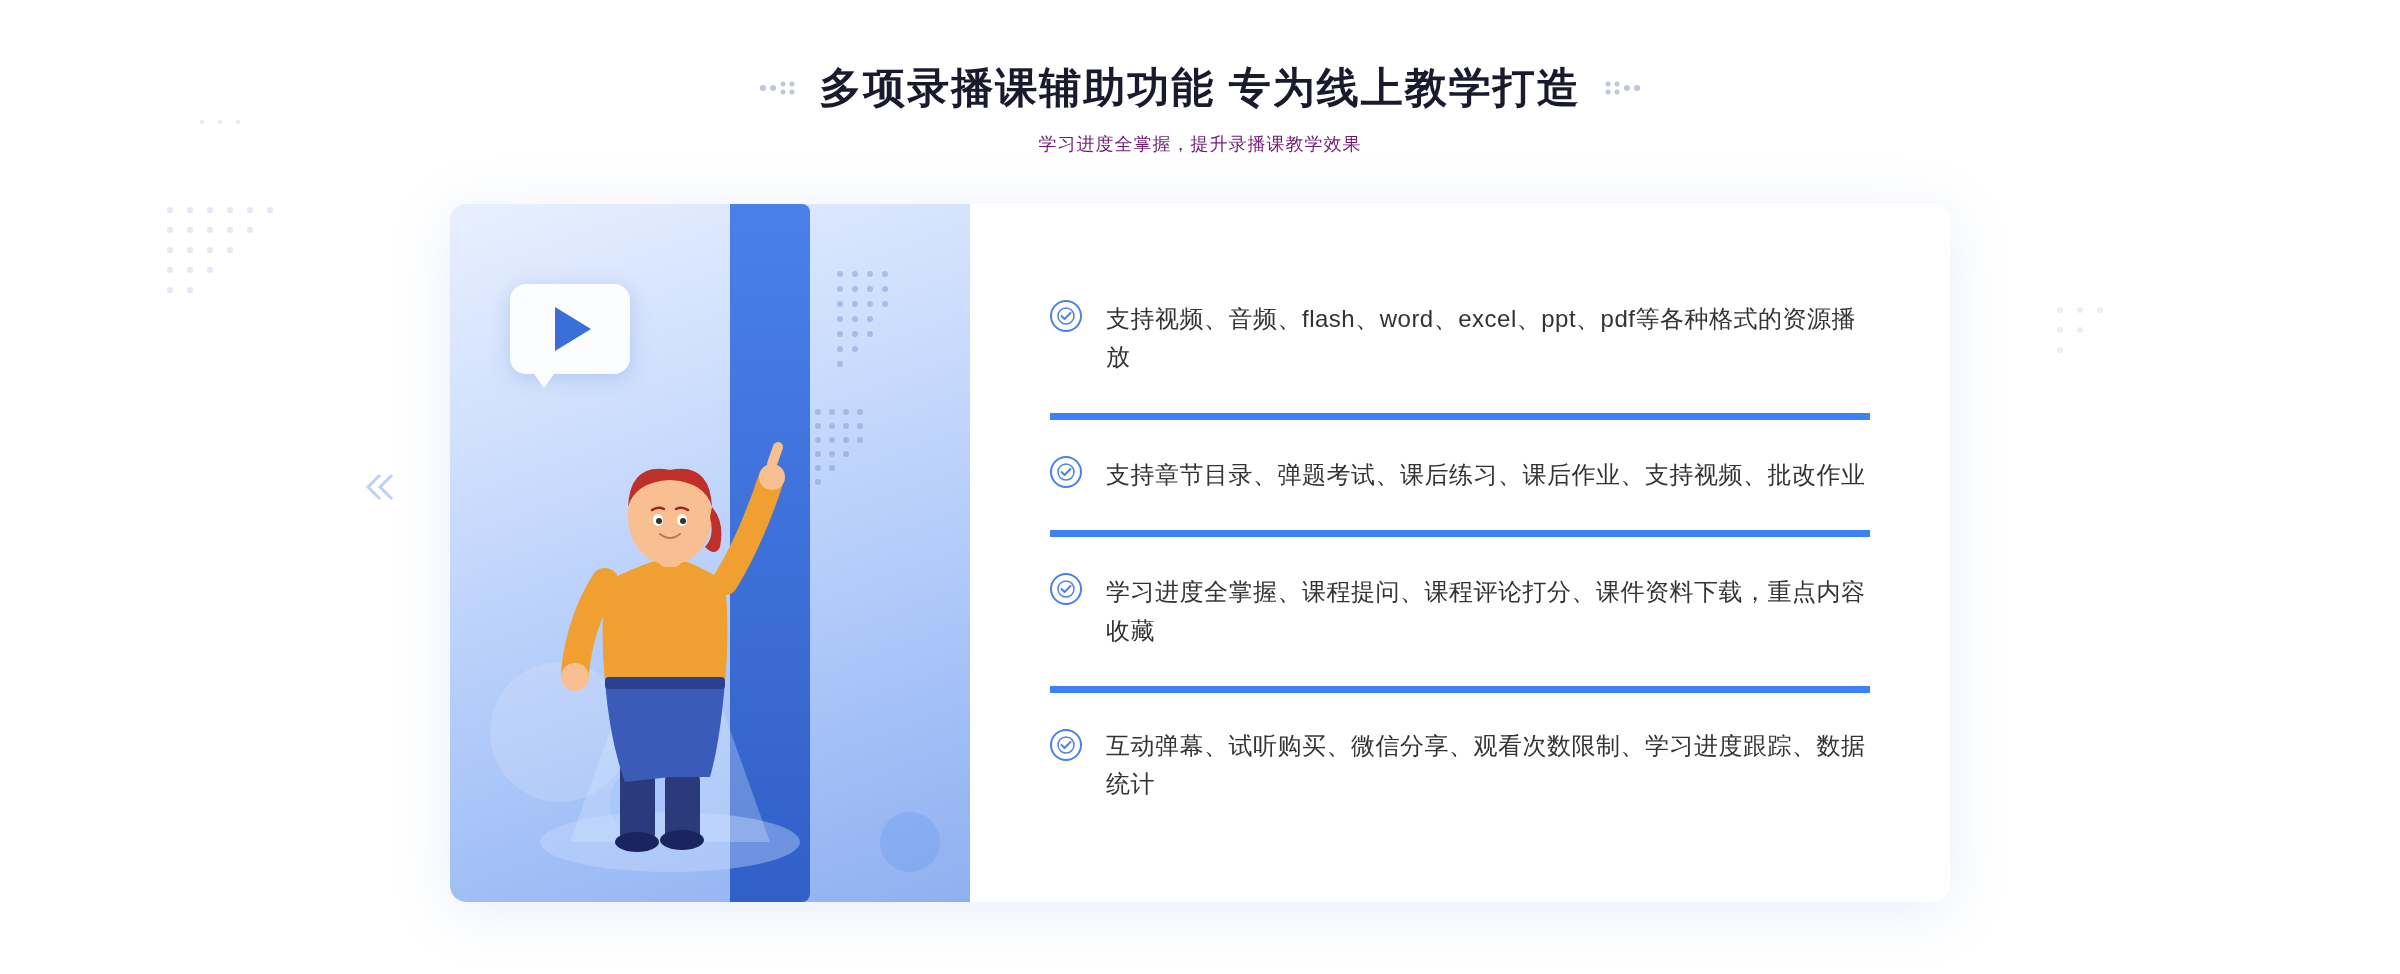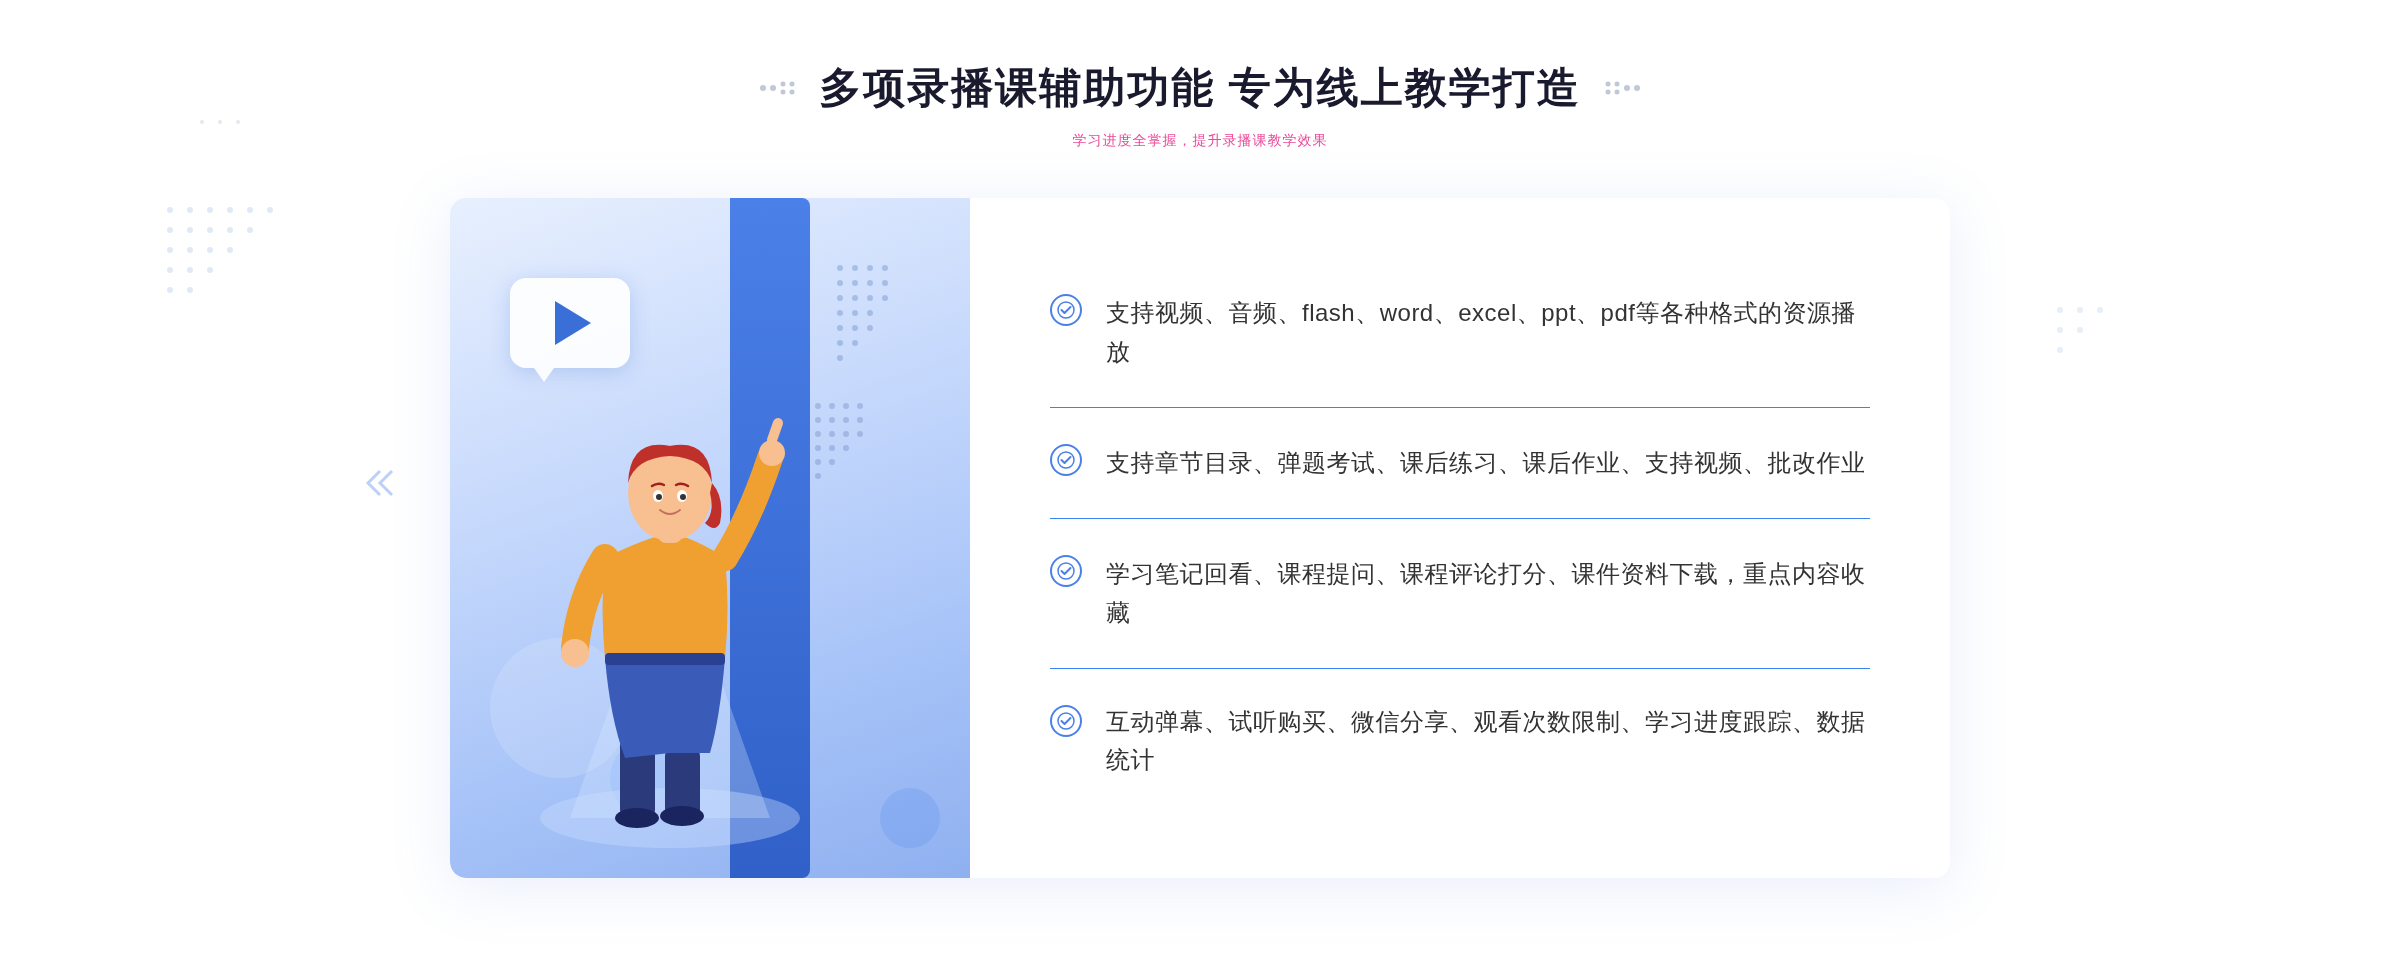--- a/index.html
+++ b/index.html
@@ -56,22 +56,22 @@
     }
 
     .main-title {
       font-size: 42px;
       font-weight: 700;
       color: #1a1a2e;
       letter-spacing: 2px;
     }
 
     .subtitle {
-      font-size: 14px;
-      color: #ec4899;
+      font-size: 18px;
+      color: #701a75;
       letter-spacing: 1px;
       text-align: center;
     }
 
     
     .content-card {
       display: flex;
       width: 1500px;
       min-height: 680px;
       background: #fff;
@@ -188,21 +188,21 @@
       display: flex;
       flex-direction: column;
       justify-content: center;
       gap: 0;
     }
 
     .feature-item {
       display: flex;
       align-items: flex-start;
       padding: 36px 0;
-      border-bottom: 1px solid #3b82f6;
+      border-bottom: 7px solid #3b82f6;
       gap: 24px;
     }
 
     .feature-item:last-child {
       border-bottom: none;
       font-family: Liberation Mono, monospace;
     }
 
     .check-circle {
       width: 32px;
@@ -469,21 +469,21 @@
         <span class="feature-text">支持章节目录、弹题考试、课后练习、课后作业、支持视频、批改作业</span>
       </div>
 
       <div class="feature-item">
         <div class="check-circle">
           <svg width="18" height="18" viewBox="0 0 18 18">
             <circle cx="9" cy="9" r="8" stroke="#4a80e8" stroke-width="1.5" fill="none"></circle>
             <polyline points="4.5,9 7.5,12 13.5,6" stroke="#4a80e8" stroke-width="2" stroke-linecap="round" stroke-linejoin="round" fill="none"></polyline>
           </svg>
         </div>
-        <span class="feature-text">学习笔记回看、课程提问、课程评论打分、课件资料下载，重点内容收藏</span>
+        <span class="feature-text">学习进度全掌握、课程提问、课程评论打分、课件资料下载，重点内容收藏</span>
       </div>
 
       <div class="feature-item">
         <div class="check-circle">
           <svg width="18" height="18" viewBox="0 0 18 18">
             <circle cx="9" cy="9" r="8" stroke="#4a80e8" stroke-width="1.5" fill="none"></circle>
             <polyline points="4.5,9 7.5,12 13.5,6" stroke="#4a80e8" stroke-width="2" stroke-linecap="round" stroke-linejoin="round" fill="none"></polyline>
           </svg>
         </div>
         <span class="feature-text">互动弹幕、试听购买、微信分享、观看次数限制、学习进度跟踪、数据统计</span>

